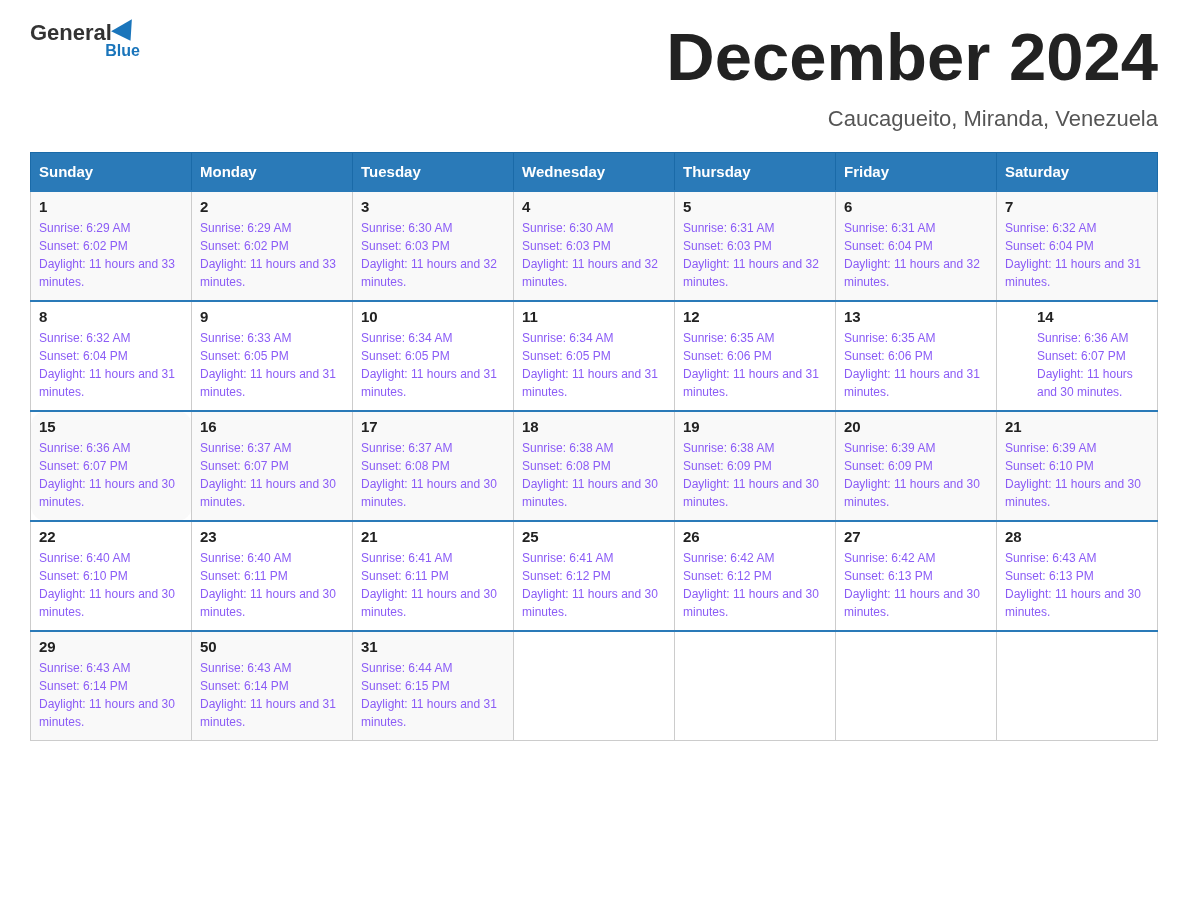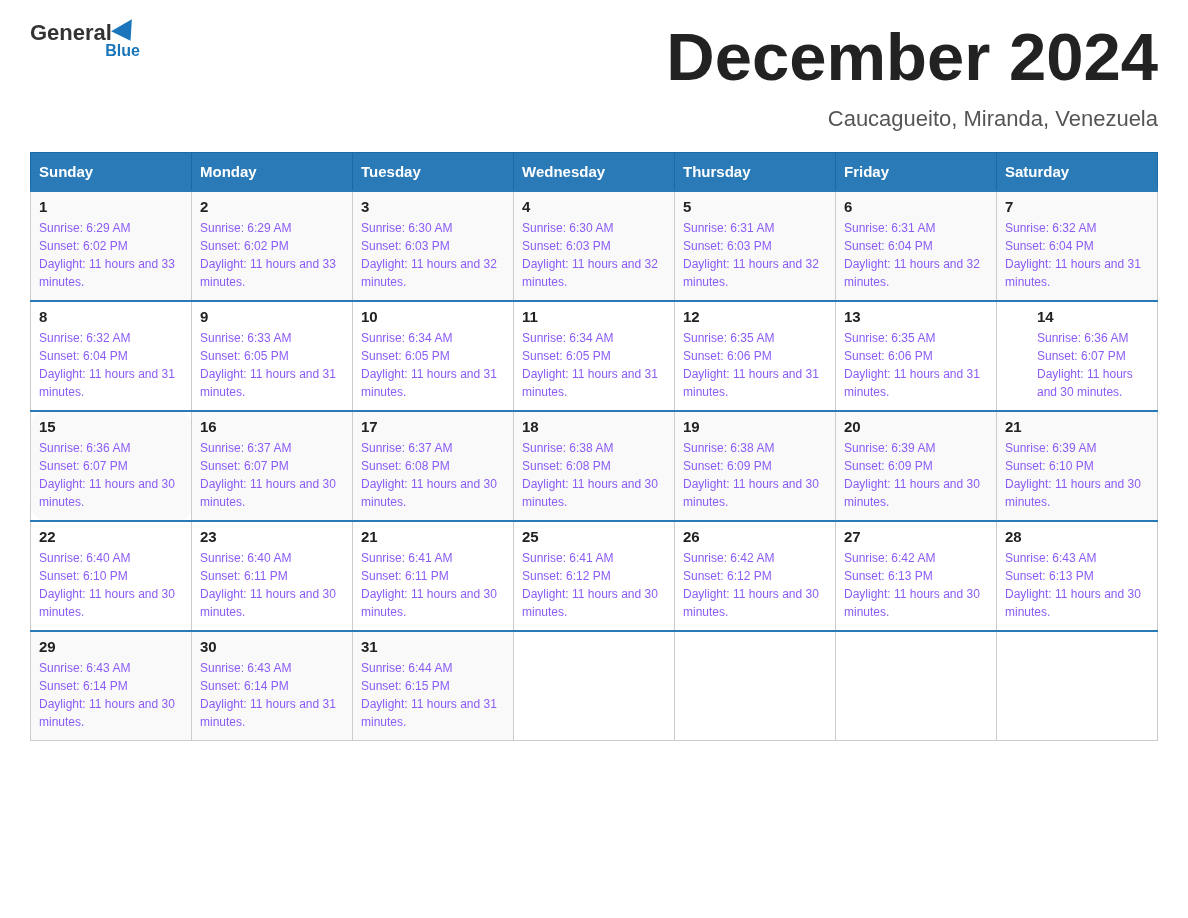--- a/index.html
+++ b/index.html
@@ -241,21 +241,21 @@
           <span class="day-number">28</span>
           <div class="day-info">Sunrise: 6:43 AM<br>Sunset: 6:13 PM<br>Daylight: 11 hours and 30 minutes.</div>
         </td>
       </tr>
       <tr>
         <td style="border-top: 2px solid rgb(42, 122, 184);">
           <span class="day-number">29</span>
           <div class="day-info">Sunrise: 6:43 AM<br>Sunset: 6:14 PM<br>Daylight: 11 hours and 30 minutes.</div>
         </td>
         <td style="border-top: 2px solid rgb(42, 122, 184);">
-          <span class="day-number">30</span>
+          <span class="day-number">50</span>
           <div class="day-info">Sunrise: 6:43 AM<br>Sunset: 6:14 PM<br>Daylight: 11 hours and 31 minutes.</div>
         </td>
         <td style="border-top: 2px solid rgb(42, 122, 184);">
           <span class="day-number">31</span>
           <div class="day-info">Sunrise: 6:44 AM<br>Sunset: 6:15 PM<br>Daylight: 11 hours and 31 minutes.</div>
         </td>
         <td class="empty-cell" style="border-top: 2px solid rgb(42, 122, 184);"></td>
         <td class="empty-cell" style="border-top: 2px solid rgb(42, 122, 184);"></td>
         <td class="empty-cell" style="border-top: 2px solid rgb(42, 122, 184);"></td>
         <td class="empty-cell" style="border-top: 2px solid rgb(42, 122, 184);"></td>

